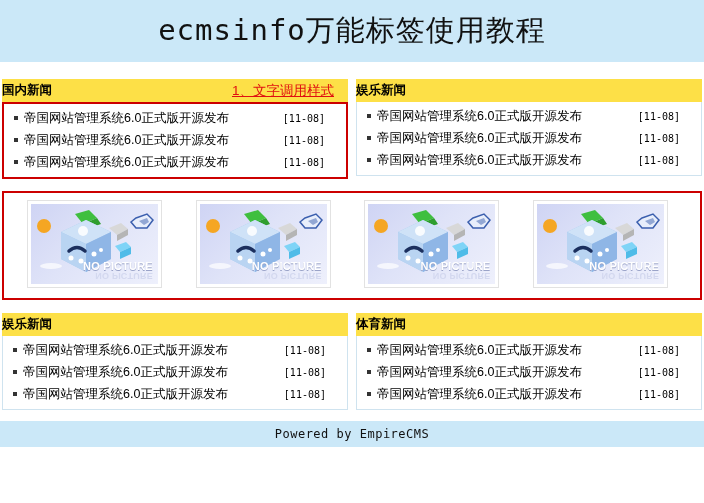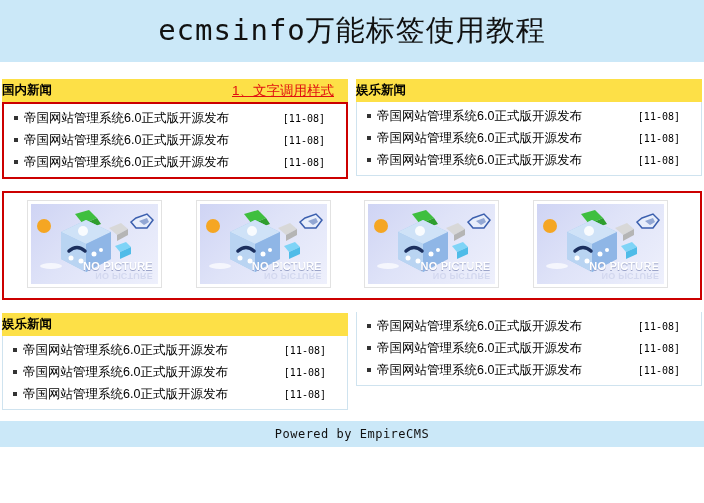--- a/index.html
+++ b/index.html
@@ -415,20 +415,23 @@
         <li>
           <span class="bullet"></span>
           <span class="ntitle">帝国网站管理系统6.0正式版开源发布</span>
           <span class="ndate">[11-08]</span>
         </li>
       </ul>
     </div>
   </div>
 
   <div class="col">
+    <div class="sec-head">
+      <span class="sec-title">体育新闻</span>
+    </div>
     <div class="sec-body">
       <ul class="news">
         <li>
           <span class="bullet"></span>
           <span class="ntitle">帝国网站管理系统6.0正式版开源发布</span>
           <span class="ndate">[11-08]</span>
         </li>
         <li>
           <span class="bullet"></span>
           <span class="ntitle">帝国网站管理系统6.0正式版开源发布</span>

